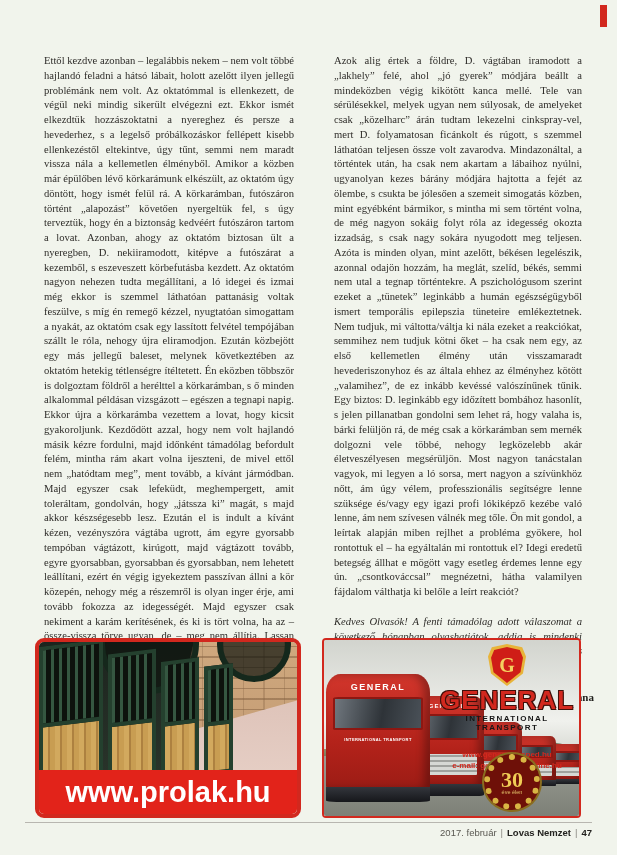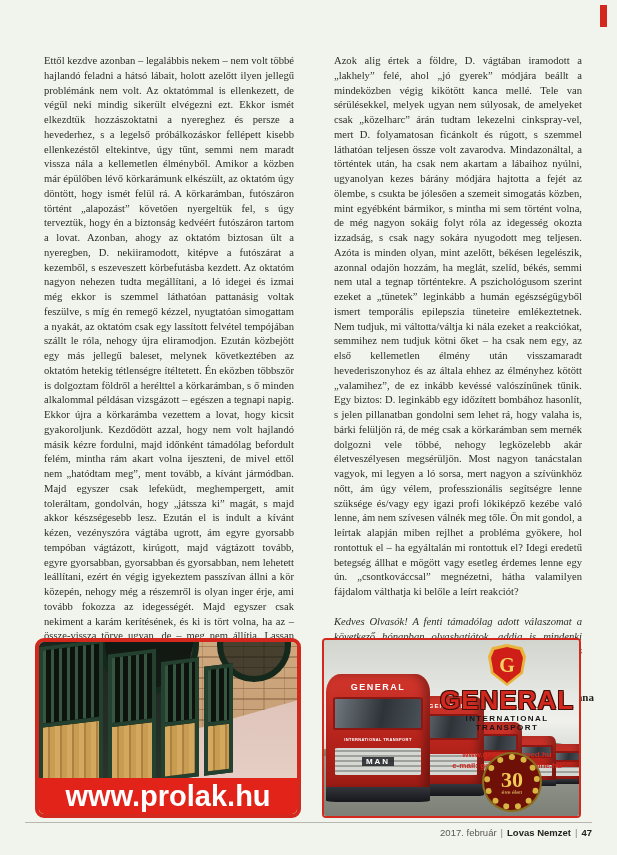--- a/index.html
+++ b/index.html
@@ -32,21 +32,21 @@
   .arch1{width:88px;height:88px;left:60px;top:-48px;}
   .arch2{width:62px;height:62px;left:178px;top:-34px;}
   .stalls{position:absolute;left:0;bottom:18px;width:77%;height:88%;display:flex;
     align-items:flex-end;transform:skewY(-7deg);transform-origin:left bottom;}
   .stall{box-sizing:border-box;border:4px solid #24402e;display:flex;flex-direction:column;
     margin-right:5px;background:#0f140f;}
   .s1{width:36%;height:99%;} .s2{width:27%;height:88%;} .s3{width:21%;height:79%;} .s4{width:16%;height:72%;}
   .bars{flex:1.15;background:repeating-linear-gradient(90deg,#355741 0 3px,#0d120d 3px 8px);}
   .wood{flex:1;border-top:4px solid #24402e;
     background:repeating-linear-gradient(90deg,#d2a95e 0 5px,#ad8140 5px 7px,#c89d52 7px 12px);}
-  .prolak-banner{position:absolute;left:0;right:0;bottom:0;height:36px;background:#e2231a;
+  .prolak-banner{position:absolute;left:0;right:0;bottom:0;height:44px;background:#e2231a;
     display:flex;align-items:center;justify-content:center;margin-top:42px;}
   .prolak-banner span{color:#fff;font-family:"Liberation Sans",sans-serif;font-weight:bold;
     font-size:29px;letter-spacing:0;}
 
   
   .sky{position:absolute;inset:0;background:linear-gradient(#d2d4ce 0%,#f0f1ed 46%,#dadcd6 62%);}
   .yard-ground{position:absolute;left:0;right:0;bottom:0;height:34%;
     background:linear-gradient(#9b9e95,#7d8077);}
   .yard-grass{position:absolute;left:0;right:0;bottom:31%;height:7%;
     background:linear-gradient(#8d906b,#6d7051);}
@@ -185,23 +185,20 @@
       <div class="roofband">GENERAL</div>
       <div class="windshield"></div>
       <div class="grille"></div>
       <div class="bumper"></div>
     </div>
     <div class="truck t1">
       <div class="cab"></div>
       <div class="roofband">GENERAL</div>
       <div class="windshield"></div>
       <div class="doorband">INTERNATIONAL TRANSPORT</div>
-      <div class="grille">
-        <span class="man-label">MAN</span>
-      </div>
       <div class="bumper"></div>
     </div>
 
     <div class="general-logo">
       <div class="shield">
         <div class="shield-inner">G</div>
       </div>
       <div class="brand">GENERAL</div>
       <div class="tagline">INTERNATIONAL TRANSPORT</div>
       <div class="adsite">

